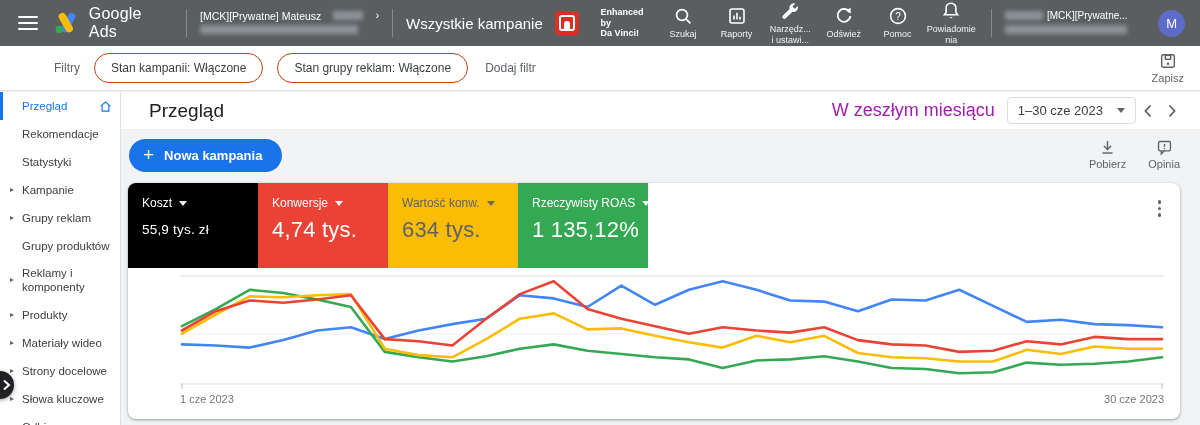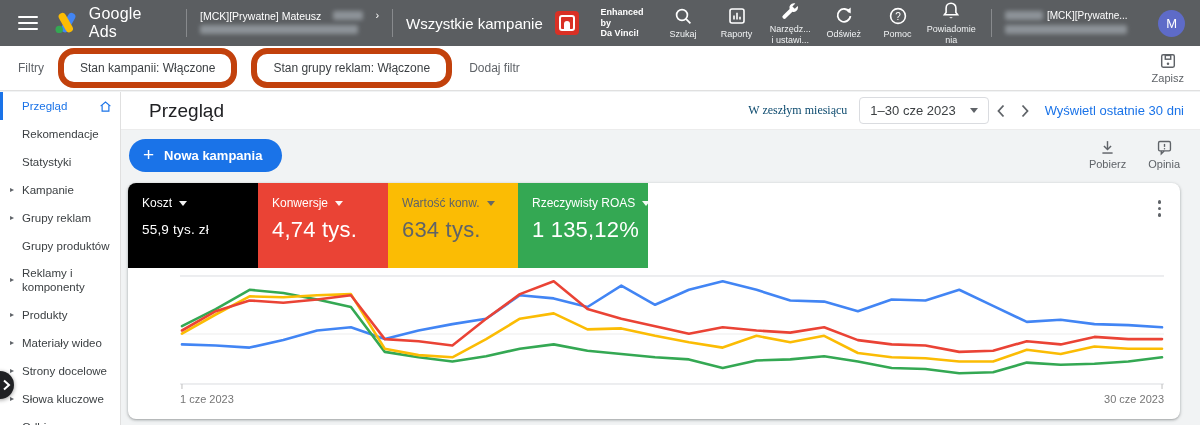--- a/index.html
+++ b/index.html
@@ -34,23 +34,23 @@
     cursor:pointer; margin:0 2px; }
   .navitem .lbl { font-size:9px; margin-top:3px; text-align:center; line-height:1.15;
     color:#f1f3f4; white-space:pre-line; }
   .acct { font-size:10px; line-height:1.5; margin-right:4px; text-align:left; width:140px; }
   .acct .l1 { display:flex; align-items:center; gap:4px; white-space:nowrap; }
   .avatar { width:27px; height:27px; border-radius:50%; background:#5e6bc8; color:#fff;
     display:flex; align-items:center; justify-content:center; font-size:13px;
     margin:0 15px 0 10px; cursor:pointer; flex:none; }
   
   .filterbar { position:absolute; top:46px; left:0; width:1200px; height:45px;
-    background:#fff; border-bottom:1px solid #e0e0e0; display:flex; align-items:center; z-index:9; }
+    background:#fff; border-bottom:1px solid #e0e0e0; display:flex; align-items:center; z-index:9;padding-left:36px; }
   .filters-lbl { margin-left:18px; font-size:12px; color:#5f6368; }
-  .chip { margin-left:14px; border:6px solid #c2410c; border-radius:16px; padding:7px 16px;
+  .chip { margin-left:14px; border:1px solid #c2410c; border-radius:16px; padding:7px 16px;
     font-size:12px; color:#3c4043; background:#fff; cursor:pointer; white-space:nowrap; }
   .chip:first-of-type { margin-left:26px; }
   .addfilter { margin-left:17px; font-size:12px; color:#5f6368; cursor:pointer; }
   .savebox { margin-left:auto; margin-right:16px; display:flex; flex-direction:column;
     align-items:center; cursor:pointer; }
   .savebox .lbl { font-size:11px; color:#5f6368; margin-top:2px; }
   
   .sidebar { position:absolute; top:92px; left:0; width:121px; height:333px;
     background:#fff; border-right:1px solid #e0e0e0; overflow:hidden; z-index:8; }
   .snav-item { position:relative; min-height:28px; display:flex; align-items:center;
@@ -62,21 +62,21 @@
   .snav-item.twoline { padding-top:6px; padding-bottom:6px; }
   .expander { position:absolute; left:-14px; top:371px; width:28px; height:28px;
     background:#202124; border-radius:50%; z-index:20; display:flex; align-items:center;
     justify-content:flex-end; cursor:pointer; box-shadow:0 1px 4px rgba(0,0,0,.4); }
   .expander svg { margin-right:3px; }
   
   .mainheader { position:absolute; top:92px; left:121px; width:1079px; height:38px;
     background:#fff; border-bottom:1px solid #ececec; display:flex; align-items:center; }
   .page-title { margin-left:28px; font-size:19px; color:#202124; font-weight:400; }
   .datebar { margin-left:auto; margin-right:16px; display:flex; align-items:center; }
-  .preset { font-size:12px; color:#0c4a6e;font-family:Liberation Serif, serif; }
+  .preset { font-size:18px; color:#a21caf; }
   .datebox { margin-left:12px; border:1px solid #dadce0; border-radius:4px; padding:5px 10px;
     font-size:13px; color:#3c4043; display:flex; align-items:center; cursor:pointer; background:#fff; }
   .caret { width:0; height:0; border-left:4px solid transparent; border-right:4px solid transparent;
     border-top:5px solid #5f6368; margin-left:14px; display:inline-block; }
   .chev-btn { margin:0 7px; cursor:pointer; display:flex; align-items:center; }
   .chev-btn:first-of-type { margin-left:14px; }
   .view-link { font-size:13px; color:#1a73e8; font-weight:500; margin-left:8px;
     cursor:pointer; white-space:nowrap; }
   
   .content { position:absolute; top:130px; left:121px; width:1079px; height:295px; background:#f1f3f4; }
@@ -287,21 +287,20 @@
     <span class="chev-btn">
       <svg width="10" height="14" viewBox="0 0 10 14" fill="none" stroke="#5f6368" stroke-width="1.8">
           <polyline points="7.5,1.5 2.5,7 7.5,12.5"></polyline>
         </svg>
     </span>
     <span class="chev-btn">
       <svg width="10" height="14" viewBox="0 0 10 14" fill="none" stroke="#5f6368" stroke-width="1.8">
           <polyline points="2.5,1.5 7.5,7 2.5,12.5"></polyline>
         </svg>
     </span>
-    <span class="view-link">Wyświetl ostatnie 30 dni</span>
   </div>
 </div>
 
 <div class="content">
   <button class="newcamp">
     <span class="plus">+</span>
     <span>Nowa kampania</span>
   </button>
 
   <div class="ctools">

